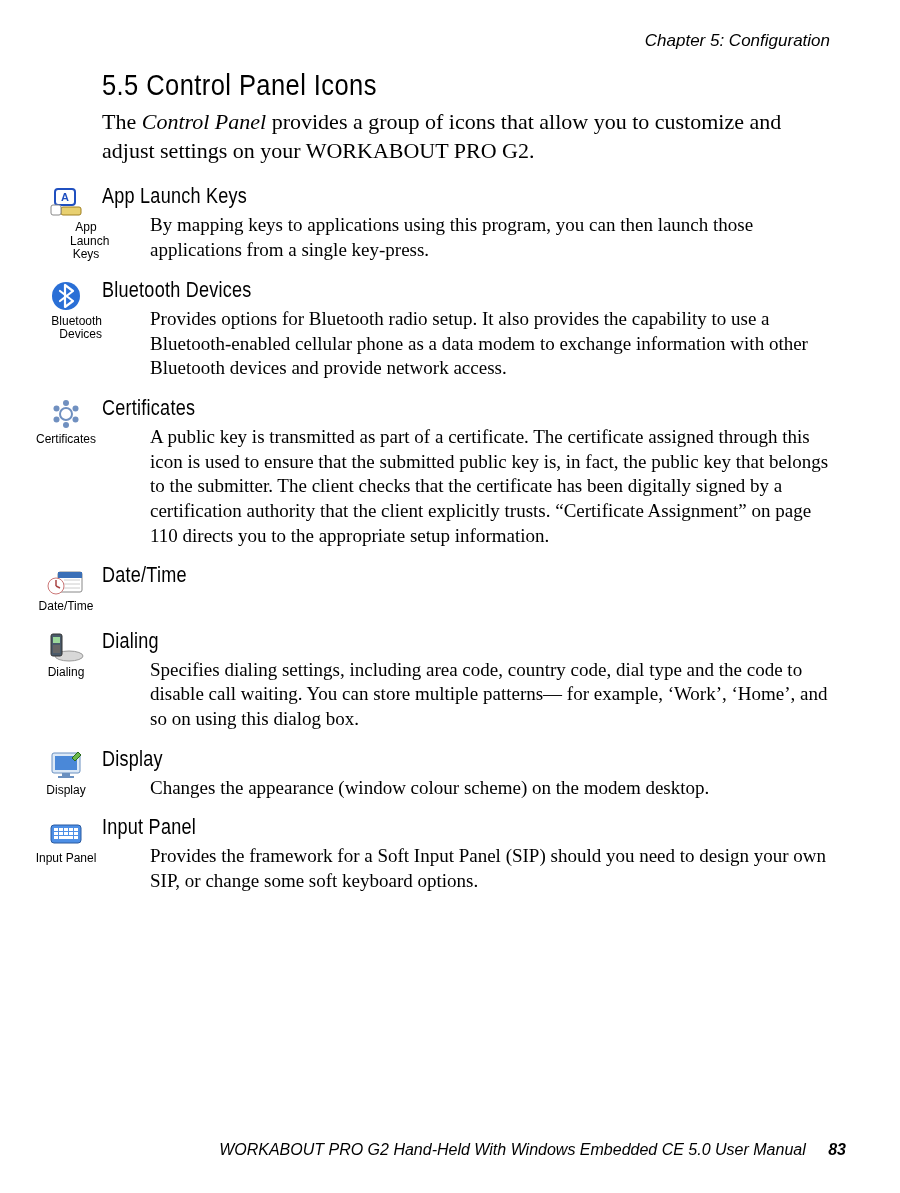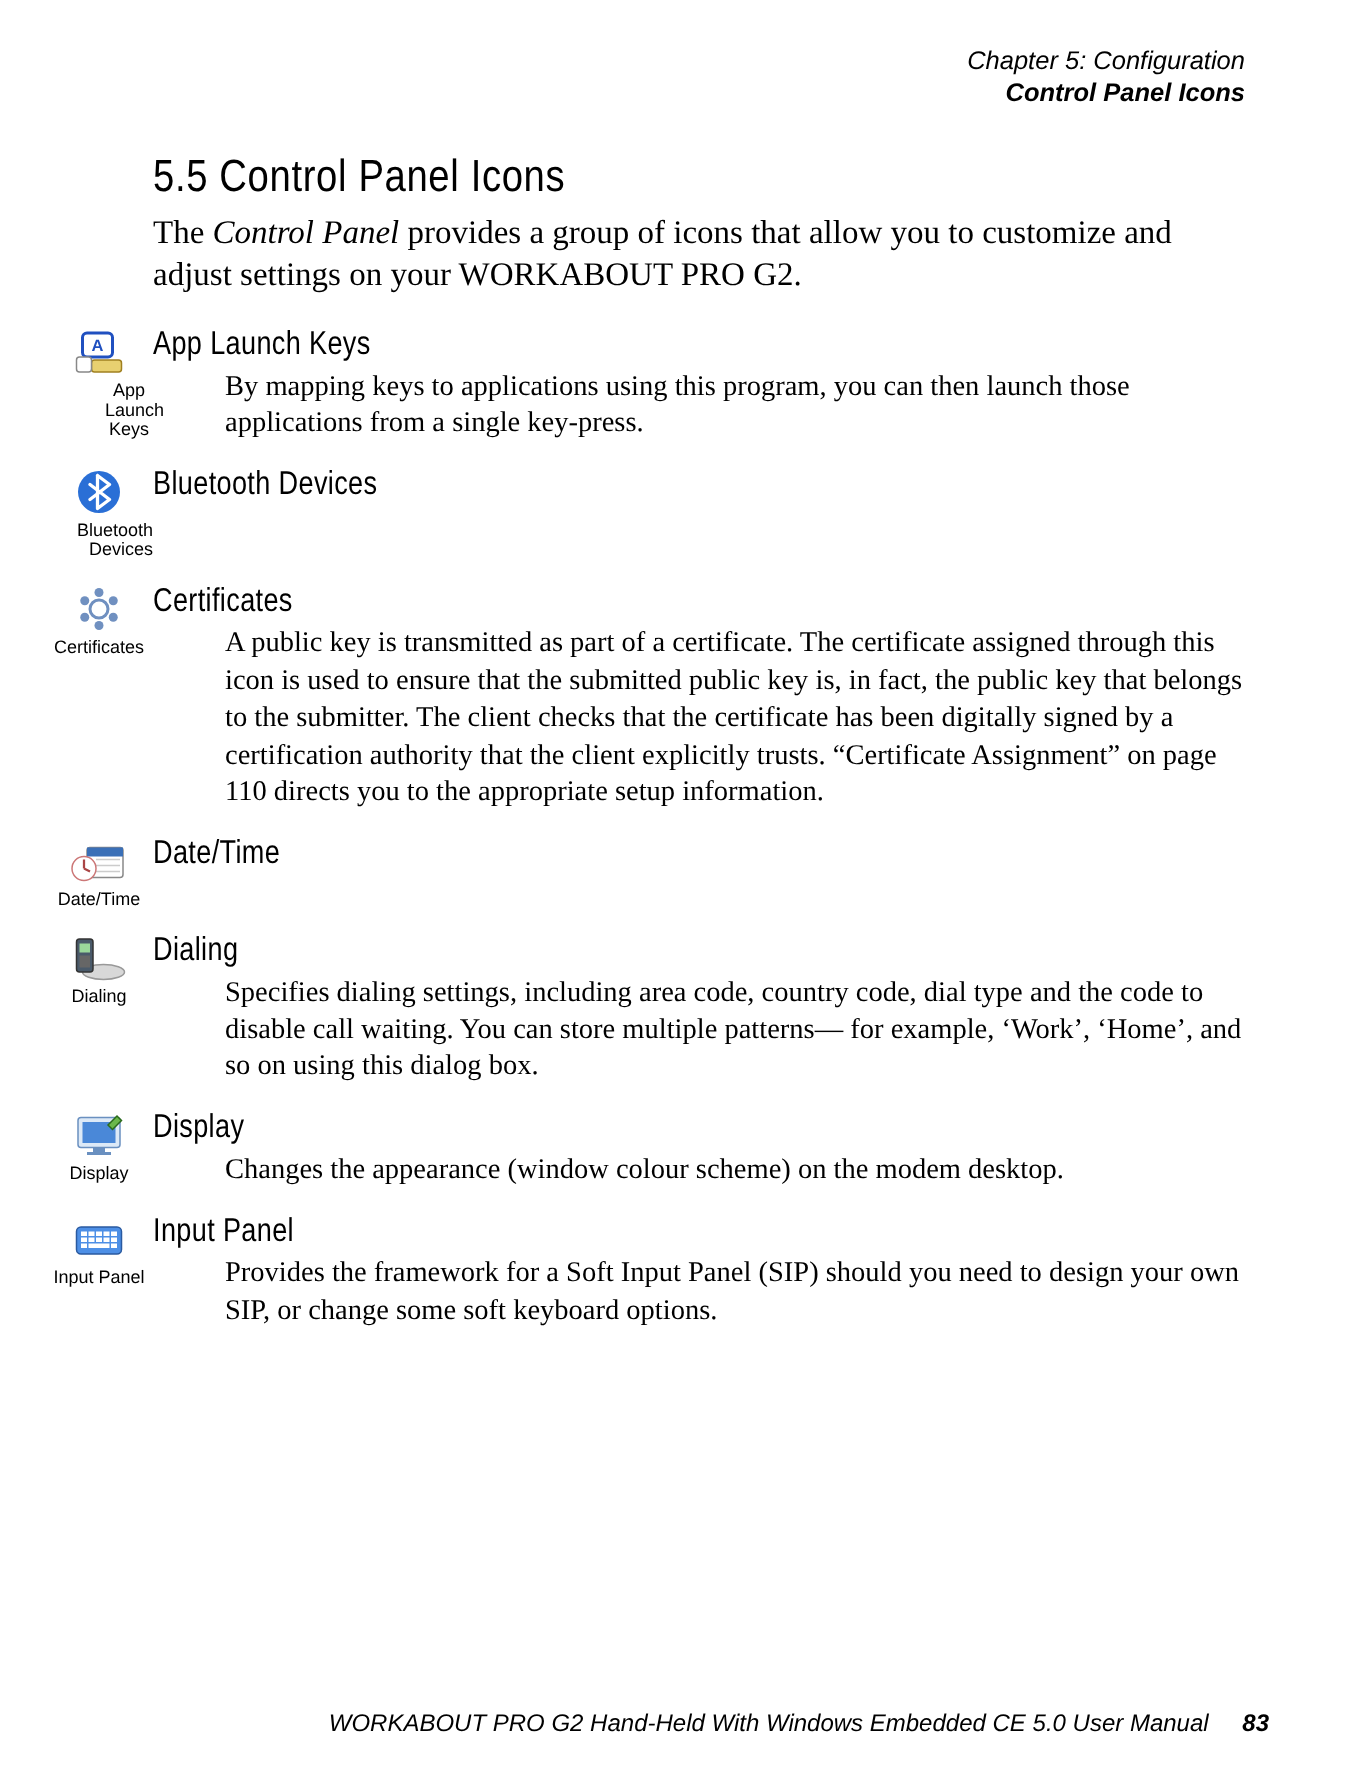--- a/index.html
+++ b/index.html
@@ -20,21 +20,21 @@
     width: 900px;
     height: 1193px;
     position: relative;
   }
   .header {
     text-align: right;
     font-style: italic;
     font-family: Arial, Helvetica, sans-serif;
     font-size: 17px;
     line-height: 1.25;
-    margin-bottom: 28px;
+    margin-bottom: 17px;
   }
   .header .line2 {
     font-style: italic;
     font-weight: bold;
   }
   .section-title {
     font-family: Arial, Helvetica, sans-serif;
     font-weight: 400;
     font-size: 30px;
     margin: 0 0 6px 72px;
@@ -102,21 +102,20 @@
   
   svg { display: block; }
 </style>
 </head>
 <body>
 
 <div class="page">
 
   <div class="header">
     <div>Chapter  5:  Configuration</div>
-    <div class="line2">Control Panel Icons</div>
   </div>
 
   <h1 class="section-title">5.5   Control  Panel  Icons</h1>
   <p class="intro">The <em>Control Panel</em> provides a group of icons that allow you to customize and adjust settings on your WORKABOUT PRO G2.</p>
 
   <div class="entry">
     <div class="icon-col">
       <div class="icon-box">
         <svg width="38" height="30" viewBox="0 0 38 30">
           <rect x="8" y="2" width="20" height="16" rx="3" fill="#fff" stroke="#2050c0" stroke-width="2"></rect>
@@ -140,20 +139,21 @@
         <svg width="32" height="32" viewBox="0 0 32 32">
           <circle cx="16" cy="16" r="14" fill="#2a6fd6"></circle>
           <path d="M 15 5 L 15 27 L 23 21 L 10 11 M 15 5 L 23 11 L 10 21" fill="none" stroke="#fff" stroke-width="2.2" stroke-linejoin="round" stroke-linecap="round"></path>
         </svg>
       </div>
       <div style="white-space:pre-line;text-align:right;">Bluetooth
 Devices</div>
     </div>
     <div class="content-col">
       <h2 class="sub-title">Bluetooth Devices</h2>
+      <p class="body-text">Provides options for Bluetooth radio setup. It also provides the capability to use a Bluetooth-enabled cellular phone as a data modem to exchange information with other Bluetooth devices and provide network access.</p>
     </div>
   </div>
 
   <div class="entry">
     <div class="icon-col">
       <div class="icon-box">
         <svg width="34" height="34" viewBox="0 0 34 34">
           <g transform="translate(17,17)">
             <circle r="6" fill="#fff" stroke="#7090c0" stroke-width="2"></circle>
             <g fill="#7090c0">

